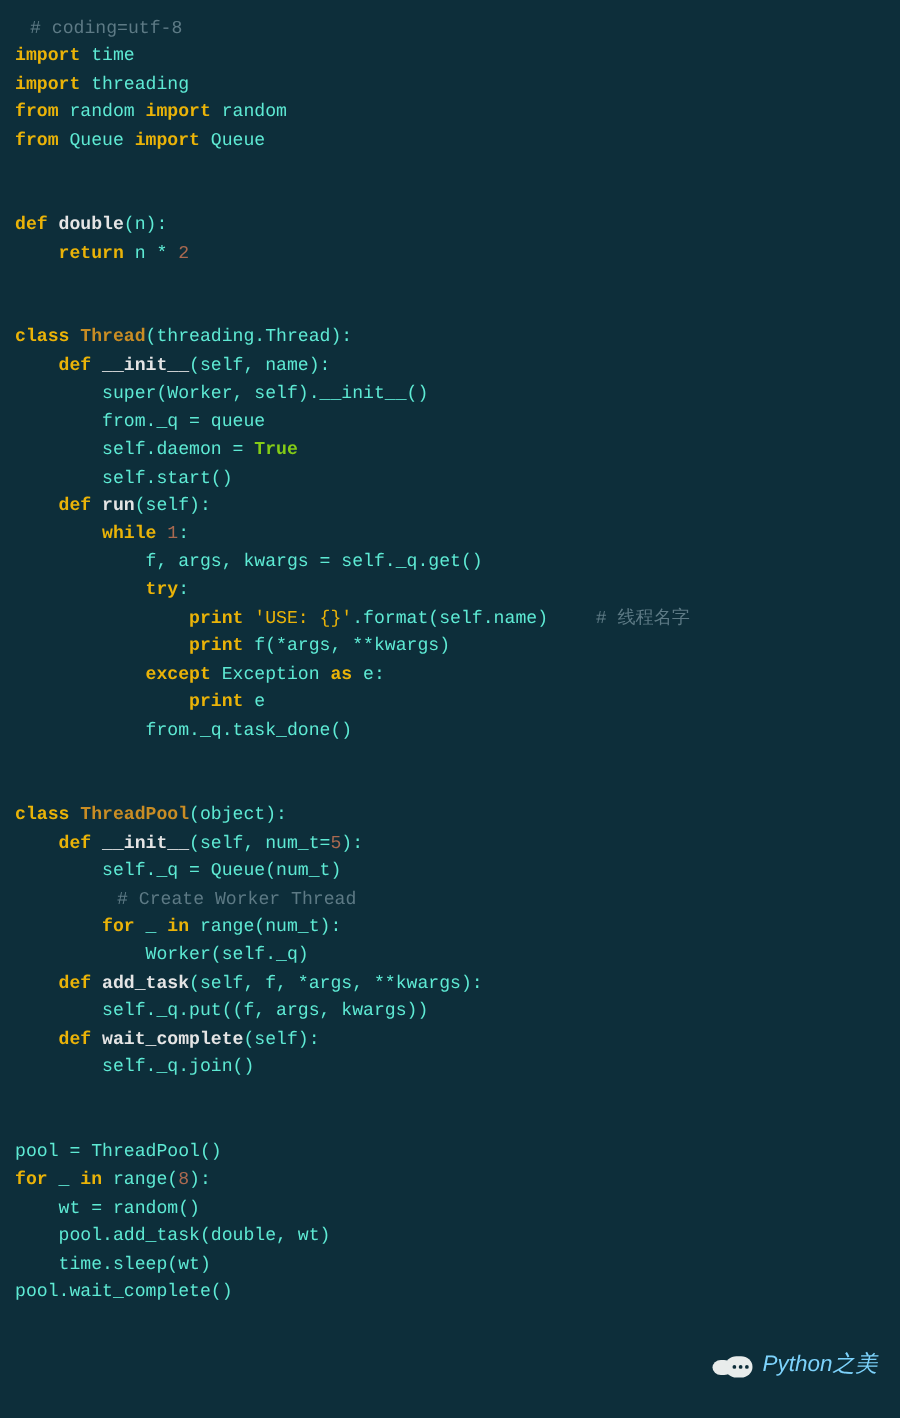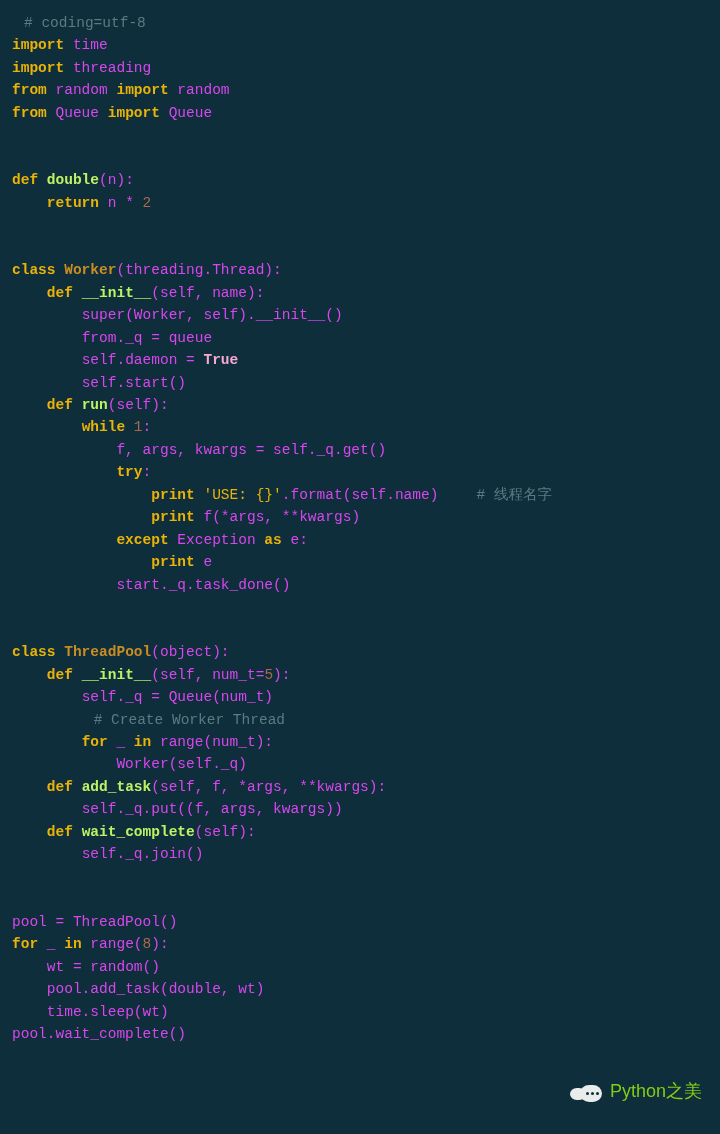--- a/index.html
+++ b/index.html
@@ -16,36 +16,37 @@
     position: relative;
     overflow: hidden;
   }
   pre {
     margin: 0;
     font-family: inherit;
     white-space: pre-wrap;
   }
   .cm  { color: #5d7a85; margin-left: 12px; }           
   .kw  { color: #eab308; font-weight: bold; }
-  .fn  { color: #bef264; font-weight: bold; } 
+  .fn  { color: #e5e5e5; font-weight: bold; } 
   .cls { color: #c98d24; font-weight: bold; } 
-  .id  { color: #d946ef; }           
+  .id  { color: #5eead4; }           
   .num { color: #a96950; }           
   .str { color: #eab308; }           
-  .bl  { color: #f9a8d4; font-weight: bold; }
+  .bl  { color: #84cc16; font-weight: bold; }
   .watermark {
     position: absolute;
     bottom: 28px;
     right: 18px;
     display: flex;
     align-items: center;
-    color: #84cc16;
+    color: #7dd3fc;
     font-family: Arial, "PingFang SC", "Microsoft YaHei", sans-serif;
     font-size: 18px;
     gap: 8px;
+    font-style: italic;
   }
   .watermark .icon {
     width: 32px;
     height: 26px;
     position: relative;
   }
   .watermark .icon::before,
   .watermark .icon::after {
     content: "";
     position: absolute;
@@ -75,35 +76,35 @@
 <span class="kw">import</span><span class="id"> time</span>
 <span class="kw">import</span><span class="id"> threading</span>
 <span class="kw">from</span><span class="id"> random </span><span class="kw">import</span><span class="id"> random</span>
 <span class="kw">from</span><span class="id"> Queue </span><span class="kw">import</span><span class="id"> Queue</span>
 <span></span>
 <span></span>
 <span class="kw">def</span><span> </span><span class="fn">double</span><span class="id">(n):</span>
 <span>    </span><span class="kw">return</span><span class="id"> n * </span><span class="num">2</span>
 <span></span>
 <span></span>
-<span class="kw">class</span><span> </span><span class="cls">Worker</span><span class="id">(threading.Thread):</span>
+<span class="kw">class</span><span> </span><span class="cls">Thread</span><span class="id">(threading.Thread):</span>
 <span>    </span><span class="kw">def</span><span> </span><span class="fn">__init__</span><span class="id">(self, name):</span>
 <span class="id">        super(Worker, self).__init__()</span>
 <span class="id">        from._q = queue</span>
 <span class="id">        self.daemon = </span><span class="bl">True</span>
 <span class="id">        self.start()</span>
 <span>    </span><span class="kw">def</span><span> </span><span class="fn">run</span><span class="id">(self):</span>
 <span>        </span><span class="kw">while</span><span> </span><span class="num">1</span><span class="id">:</span>
 <span class="id">            f, args, kwargs = self._q.get()</span>
 <span>            </span><span class="kw">try</span><span class="id">:</span>
 <span>                </span><span class="kw">print</span><span> </span><span class="str">'USE: {}'</span><span class="id">.format(self.name)   </span><span class="cm"># 线程名字</span>
 <span>                </span><span class="kw">print</span><span class="id"> f(*args, **kwargs)</span>
 <span>            </span><span class="kw">except</span><span class="id"> Exception </span><span class="kw">as</span><span class="id"> e:</span>
 <span>                </span><span class="kw">print</span><span class="id"> e</span>
-<span class="id">            start._q.task_done()</span>
+<span class="id">            from._q.task_done()</span>
 <span></span>
 <span></span>
 <span class="kw">class</span><span> </span><span class="cls">ThreadPool</span><span class="id">(object):</span>
 <span>    </span><span class="kw">def</span><span> </span><span class="fn">__init__</span><span class="id">(self, num_t=</span><span class="num">5</span><span class="id">):</span>
 <span class="id">        self._q = Queue(num_t)</span>
 <span>        </span><span class="cm"># Create Worker Thread</span>
 <span>        </span><span class="kw">for</span><span class="id"> _ </span><span class="kw">in</span><span class="id"> range(num_t):</span>
 <span class="id">            Worker(self._q)</span>
 <span>    </span><span class="kw">def</span><span> </span><span class="fn">add_task</span><span class="id">(self, f, *args, **kwargs):</span>
 <span class="id">        self._q.put((f, args, kwargs))</span>

